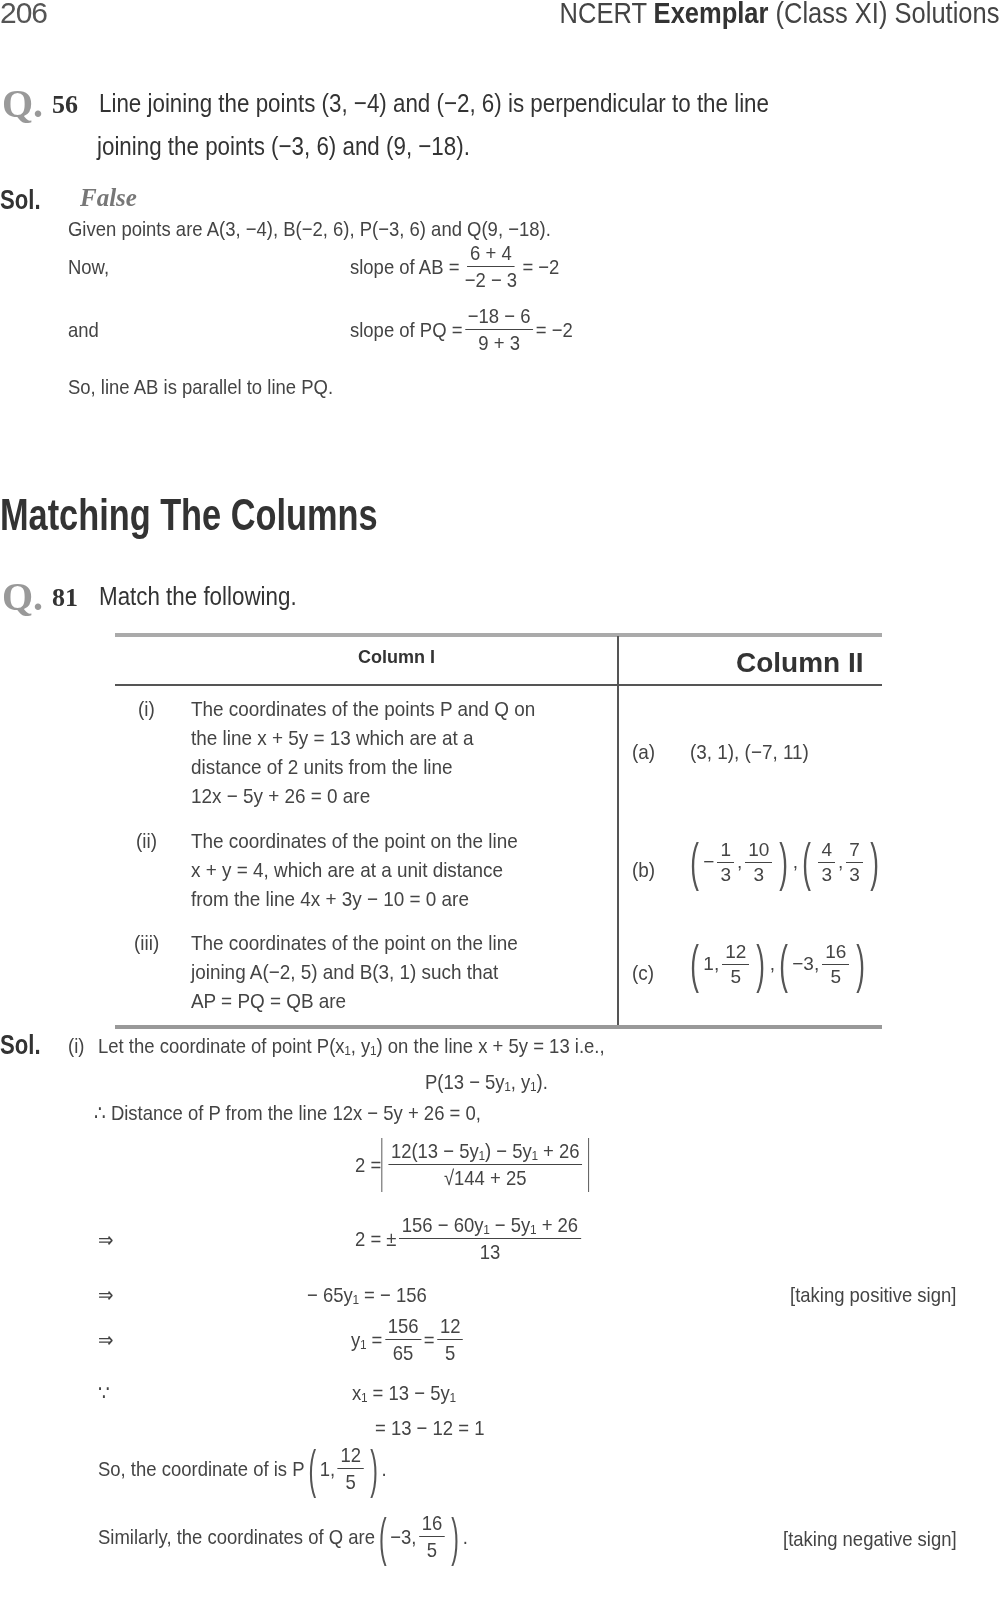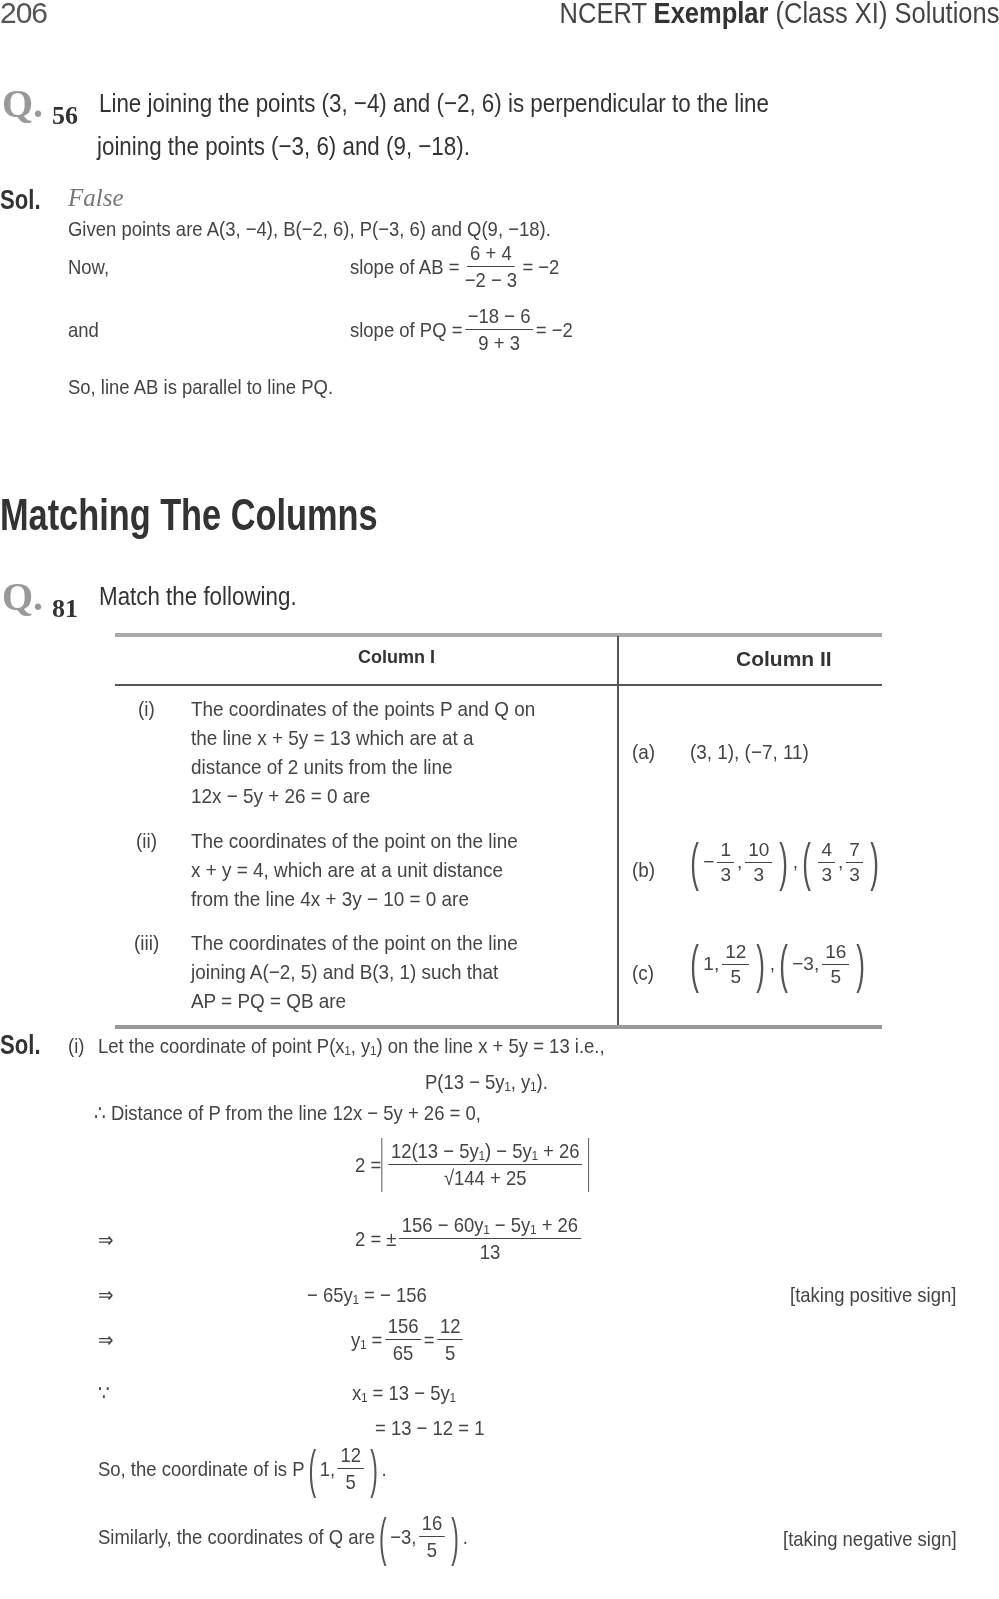--- a/index.html
+++ b/index.html
@@ -6,21 +6,21 @@
   body{width:999px;height:1599px;position:relative;overflow:hidden;color:#333;
        font-family:"Liberation Sans",sans-serif;}
   .abs{position:absolute;white-space:nowrap;}
   .cond{font-family:"Liberation Sans Narrow","Liberation Sans",sans-serif;}
   .serif{font-family:"Liberation Serif",serif;}
   .it{font-style:italic;}
   .hdr-num{font-size:30px;color:#555;letter-spacing:-1px;}
   .hdr-title{font-size:30px;color:#444;transform:scaleX(0.85);transform-origin:right top;}
   .hdr-title b{color:#333;}
   .qmark{font-family:"Liberation Serif",serif;font-weight:bold;font-size:40px;color:#999;}
-  .qnum{font-family:"Liberation Serif",serif;font-weight:bold;font-size:26px;color:#333;margin-top:11px;}
+  .qnum{font-family:"Liberation Serif",serif;font-weight:bold;font-size:26px;color:#333;}
   .qtext{font-size:26px;color:#333;transform:scaleX(0.86);transform-origin:left top;}
   .sol{font-weight:bold;font-size:27px;color:#333;transform:scaleX(0.82);transform-origin:left top;}
   .body{font-size:21px;color:#444;transform:scaleX(0.88);transform-origin:left top;}
   .frac{display:inline-flex;flex-direction:column;align-items:center;vertical-align:middle;margin:0 3px;}
   .frac .n{border-bottom:1.4px solid #444;padding:0 3px;line-height:1.25;}
   .frac .d{padding:0 3px;line-height:1.25;}
   .section{font-size:44px;font-weight:bold;color:#333;transform:scaleX(0.78);transform-origin:left top;}
   .tbl-top{position:absolute;left:115px;top:633px;width:767px;height:4px;background:#aaa;}
   .tbl-bot{position:absolute;left:115px;top:1025px;width:767px;height:4px;background:#999;}
   .tbl-vline{position:absolute;left:617px;top:636px;width:1.5px;height:390px;background:#555;}
@@ -35,21 +35,21 @@
 <div class="abs hdr-title" style="right:0;top:-4px;">
   <span>NCERT </span><b>Exemplar</b><span> (Class XI) </span><span>Solutions</span>
 </div>
 
 <div class="abs qmark" style="left:2px;top:80px;">Q.</div>
 <div class="abs qnum" style="left:52px;top:90px;">56</div>
 <div class="abs qtext" style="left:99px;top:88px;">Line joining the points (3, −4) and (−2, 6) is perpendicular to the line</div>
 <div class="abs qtext" style="left:97px;top:131px;">joining the points (−3, 6) and (9, −18).</div>
 
 <div class="abs sol" style="left:0;top:185px;">Sol.</div>
-<div class="abs serif it" style="left:68px;top:184px;font-size:25px;font-weight:normal;color:#777;">False</div>
+<div class="abs serif it" style="left:80px;top:184px;font-size:25px;font-weight:bold;color:#777;">False</div>
 <div class="abs body" style="left:68px;top:217px;">Given points are A(3, −4), B(−2, 6), P(−3, 6) and Q(9, −18).</div>
 
 <div class="abs body" style="left:68px;top:255px;">Now,</div>
 <div class="abs body" style="left:350px;top:240px;display:flex;align-items:center;">
   <span>slope of AB =</span>
   <span class="frac">
       <span class="n">6 + 4</span>
       <span class="d">−2 − 3</span>
     </span>
   <span>= −2</span>
@@ -70,21 +70,21 @@
 
 <div class="abs qmark" style="left:2px;top:573px;">Q.</div>
 <div class="abs qnum" style="left:52px;top:583px;">81</div>
 <div class="abs qtext" style="left:99px;top:581px;">Match the following.</div>
 
 <div>
   <div class="tbl-top"></div>
   <div class="tbl-vline"></div>
   <div class="abs" style="left:115px;top:684px;width:767px;height:1.5px;background:#555;"></div>
   <div class="abs cond" style="left:358px;top:647px;font-size:18px;font-weight:bold;color:#333;">Column I</div>
-  <div class="abs cond" style="left:736px;top:647px;font-size:21px;font-weight:bold;color:#333;">Column II</div>
+  <div class="abs cond" style="left:736px;top:647px;font-size:28px;font-weight:bold;color:#333;">Column II</div>
 
   <div class="cell" style="left:138px;top:694px;">(i)</div>
   <div class="cell" style="left:191px;top:694px;">
     <div>The coordinates of the points P and Q on</div>
     <div>the line x + 5y = 13 which are at a</div>
     <div>distance of 2 units from the line</div>
     <div>12x − 5y + 26 = 0 are</div>
   </div>
   <div class="cell" style="left:632px;top:737px;">(a)</div>
   <div class="cell" style="left:690px;top:737px;">(3, 1), (−7, 11)</div>

